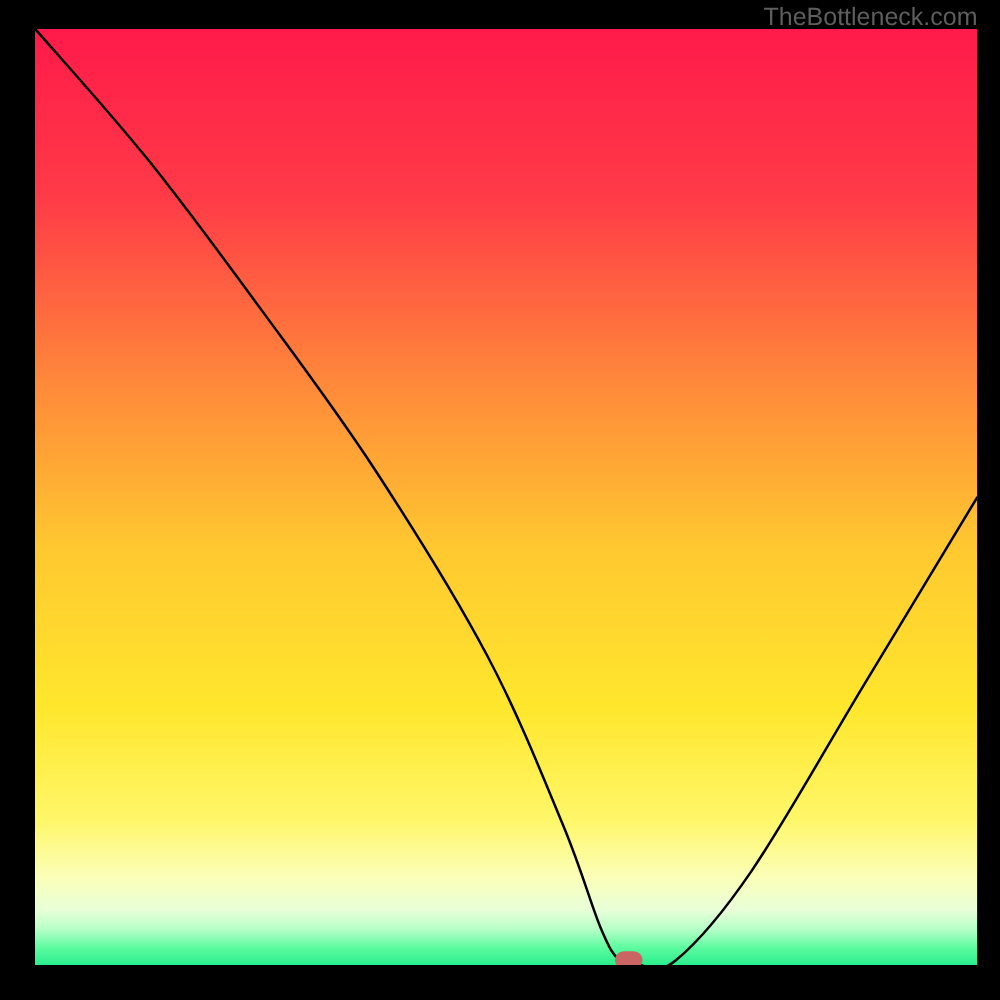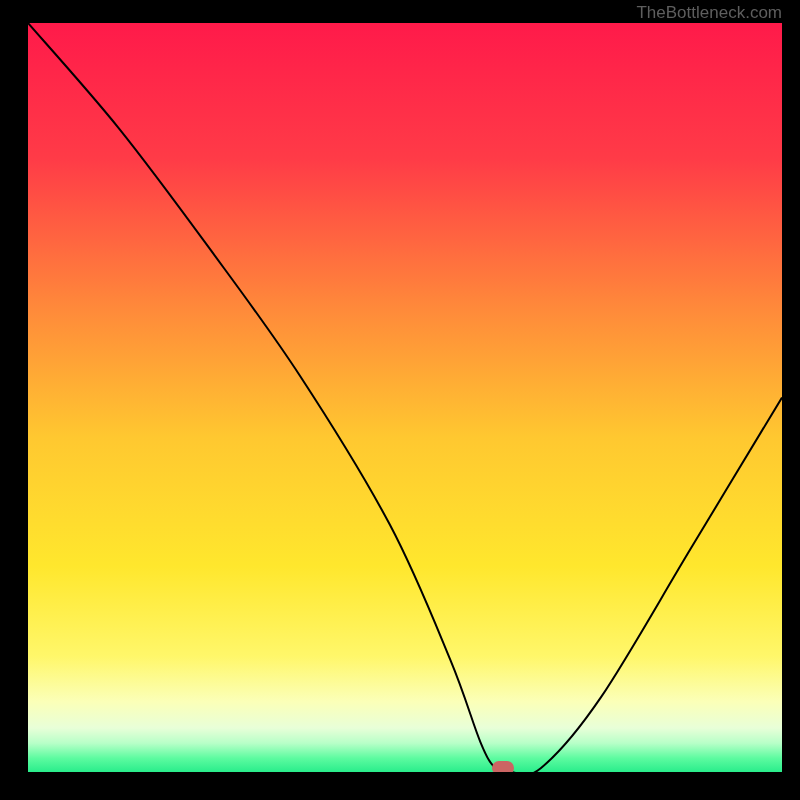--- a/index.html
+++ b/index.html
@@ -9,21 +9,21 @@
     height: 800px;
     background: #000;
     position: relative;
     font-family: Arial, sans-serif;
   }
   .watermark {
     position: absolute;
     top: 3px;
     right: 18px;
     color: #5e5e5e;
-    font-size: 17px;
+    font-size: 20px;
     font-weight: 500;
     z-index: 10;
   }
   .plot-area {
     position: absolute;
     left: 28px;
     top: 23px;
     width: 754px;
     height: 749px;
     overflow: hidden;

